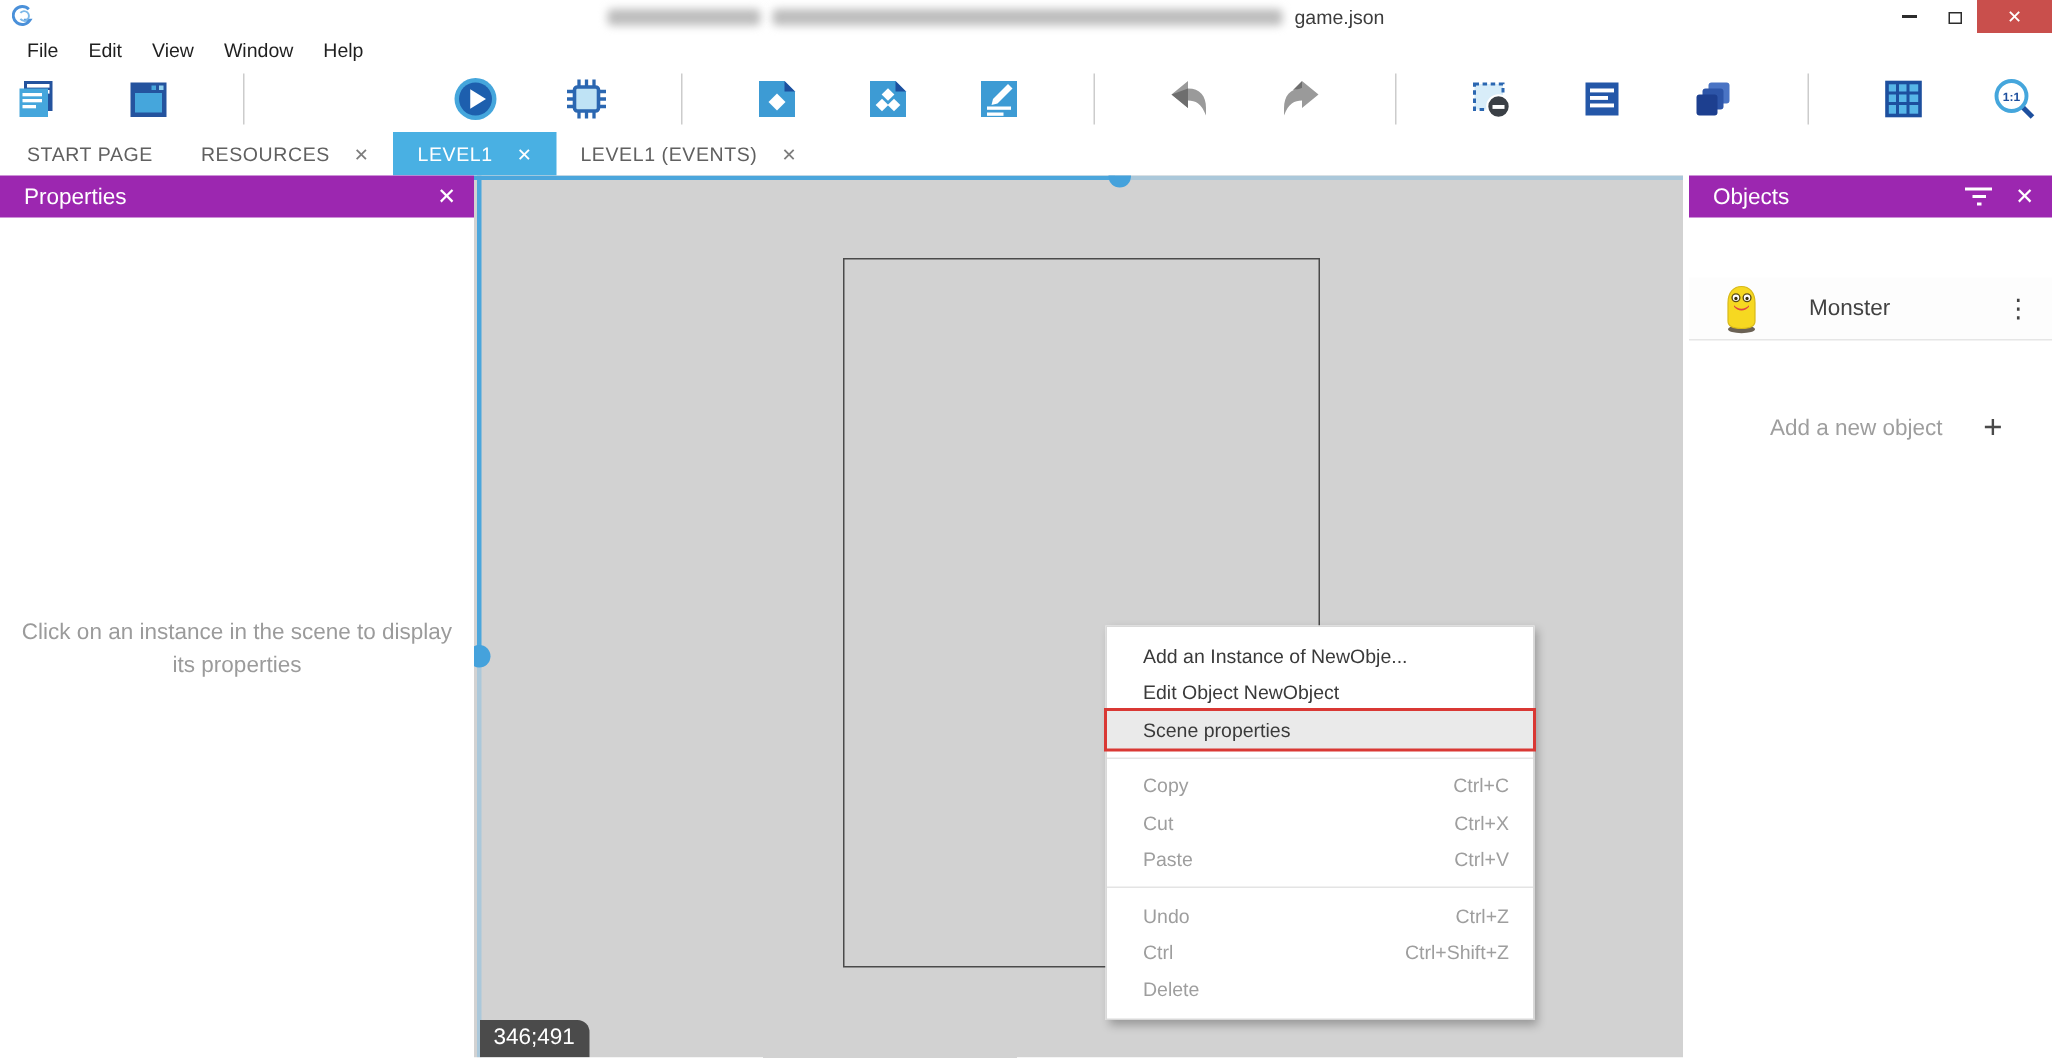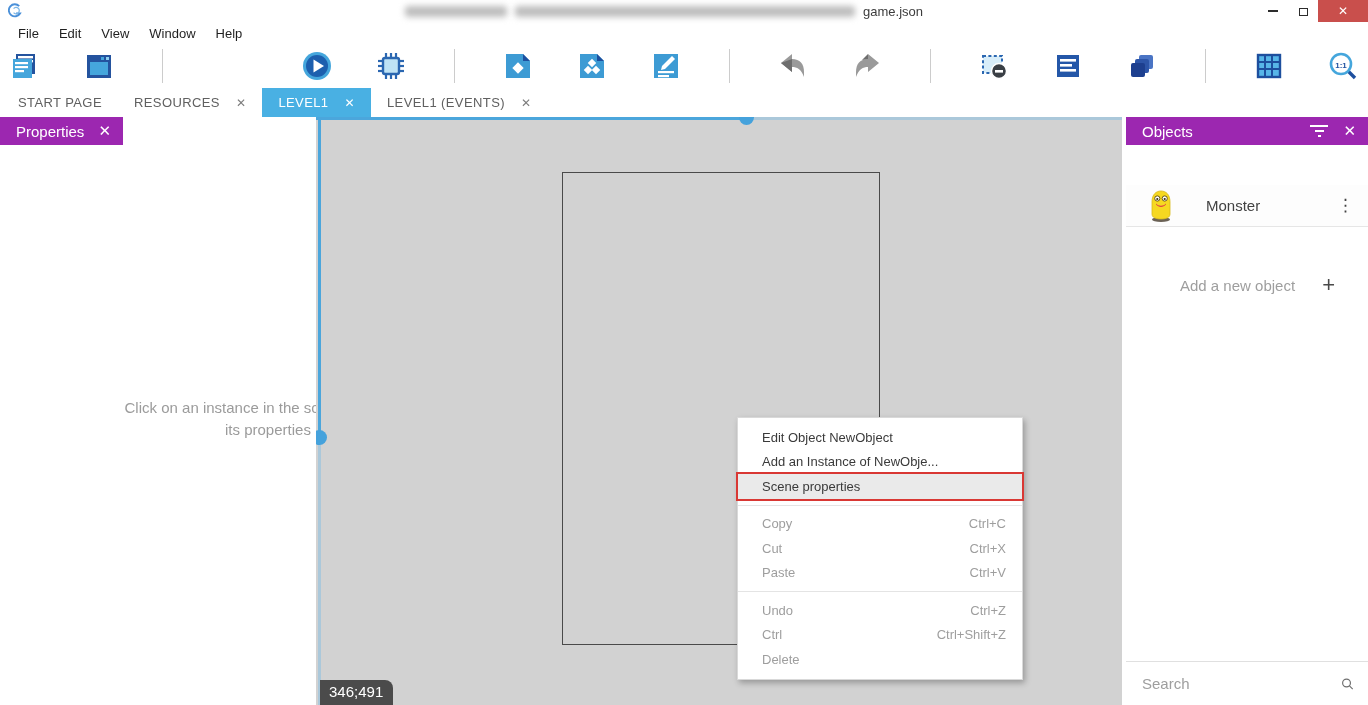--- a/index.html
+++ b/index.html
@@ -41,21 +41,21 @@
 
   
   .content { display:flex; height:588px; background:#fff; }
 
   .panel-header { height:28px; background:#9c27b0; color:#fff; display:flex; align-items:center; padding:0 12px 0 16px; }
   .panel-header .ph-title { font-size:15px; flex:0 0 auto; }
   .panel-header .ph-spacer { flex:1; }
   .panel-header .ph-x { font-size:15px; color:#fff; margin-left:14px; }
 
   
-  .props-panel { width:316px; background:#fff; display:flex; }
+  .props-panel { width:316px; background:#fff; display:flex; flex-direction:column; }
   .props-body { flex:1; display:flex; align-items:center; justify-content:center; }
   .props-msg { width:290px; text-align:center; font-size:15px; line-height:1.45; color:#9b9b9b;margin-top:16px; }
 
   
   .canvas { position:relative; width:806px; background:#d2d2d2; overflow:hidden; }
   .hscroll-line { position:absolute; left:0; top:0; right:0; height:3px;
     background:linear-gradient(to right, #4ba6dc 0 53%, #abc8da 53% 100%); }
   .hscroll-thumb { position:absolute; left:423px; top:-7px; width:15px; height:15px; border-radius:50%; background:#45a2dc; }
   .vscroll-line { position:absolute; left:2px; top:0; bottom:0; width:3px;
     background:linear-gradient(to bottom, #4ba6dc 0 54%, #abc8da 54% 100%); }
@@ -290,24 +290,24 @@
   <div class="canvas">
     <div class="hscroll-line"></div>
     <div class="hscroll-thumb"></div>
     <div class="vscroll-line"></div>
     <div class="vscroll-thumb"></div>
     <div class="scene-rect"></div>
     <div class="coord-badge">346;491</div>
 
     <div class="ctx-menu">
       <div class="ctx-item">
+        <span class="ctx-label">Add an Instance of NewObje...</span>
+      </div>
+      <div class="ctx-item">
         <span class="ctx-label">Edit Object NewObject</span>
-      </div>
-      <div class="ctx-item">
-        <span class="ctx-label">Add an Instance of NewObje...</span>
       </div>
       <div class="ctx-item highlighted">
         <span class="ctx-label">Scene properties</span>
       </div>
       <div class="ctx-sep"></div>
       <div class="ctx-item disabled">
         <span class="ctx-label">Copy</span>
         <span class="ctx-shortcut">Ctrl+C</span>
       </div>
       <div class="ctx-item disabled">
@@ -357,21 +357,14 @@
         <path d="M8 14.5 C10.5 17.5 15.5 17.5 18 14.5 L18 15.5 C15.5 18.8 10.5 18.8 8 15.5 Z" fill="#e04343"></path>
       </svg>
       <span class="obj-name">Monster</span>
       <span class="more-dots">⋮</span>
     </div>
     <div class="add-row">
       <span class="add-label">Add a new object</span>
       <span class="plus-glyph">+</span>
     </div>
     <div class="obj-fill"></div>
-    <div class="search-row">
-      <input class="search-input" type="text" placeholder="Search" style="">
-      <svg width="20" height="20" viewBox="0 0 20 20">
-        <circle cx="8.5" cy="8.5" r="6" fill="none" stroke="#6e6e6e" stroke-width="1.8"></circle>
-        <line x1="13" y1="13" x2="18" y2="18" stroke="#6e6e6e" stroke-width="1.8"></line>
-      </svg>
-    </div>
   </div>
 </div>
 
 </body></html>

